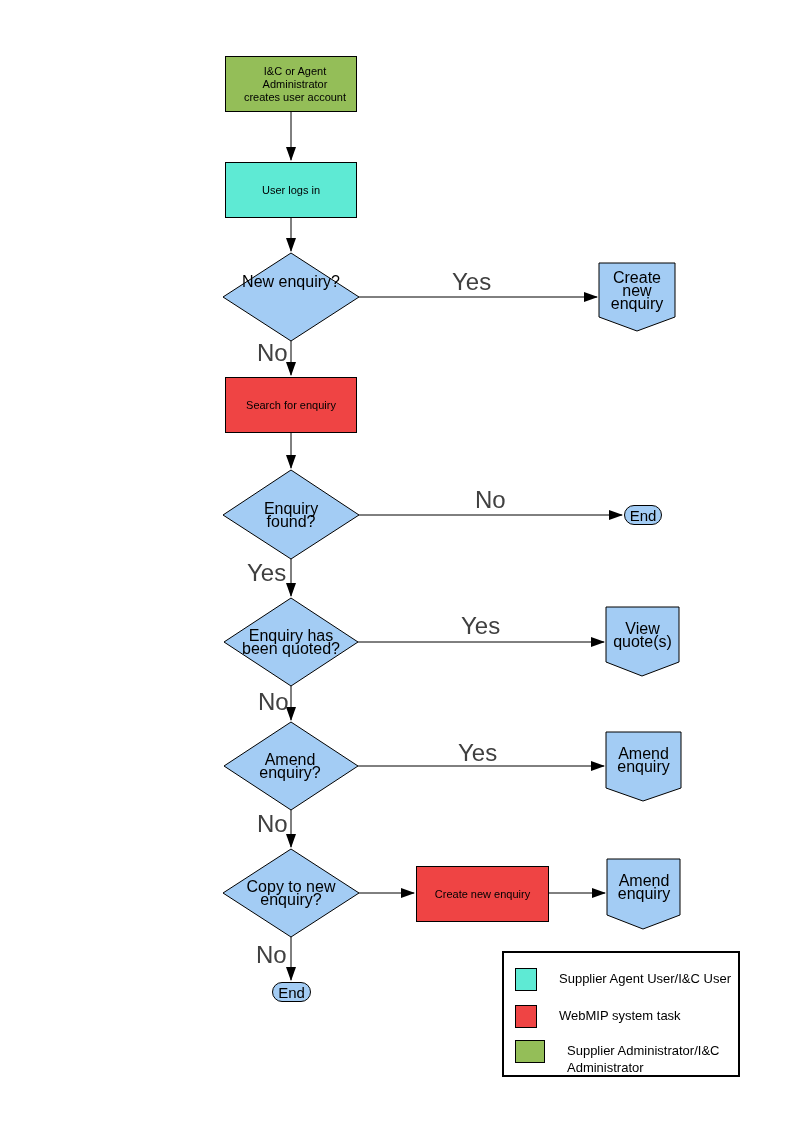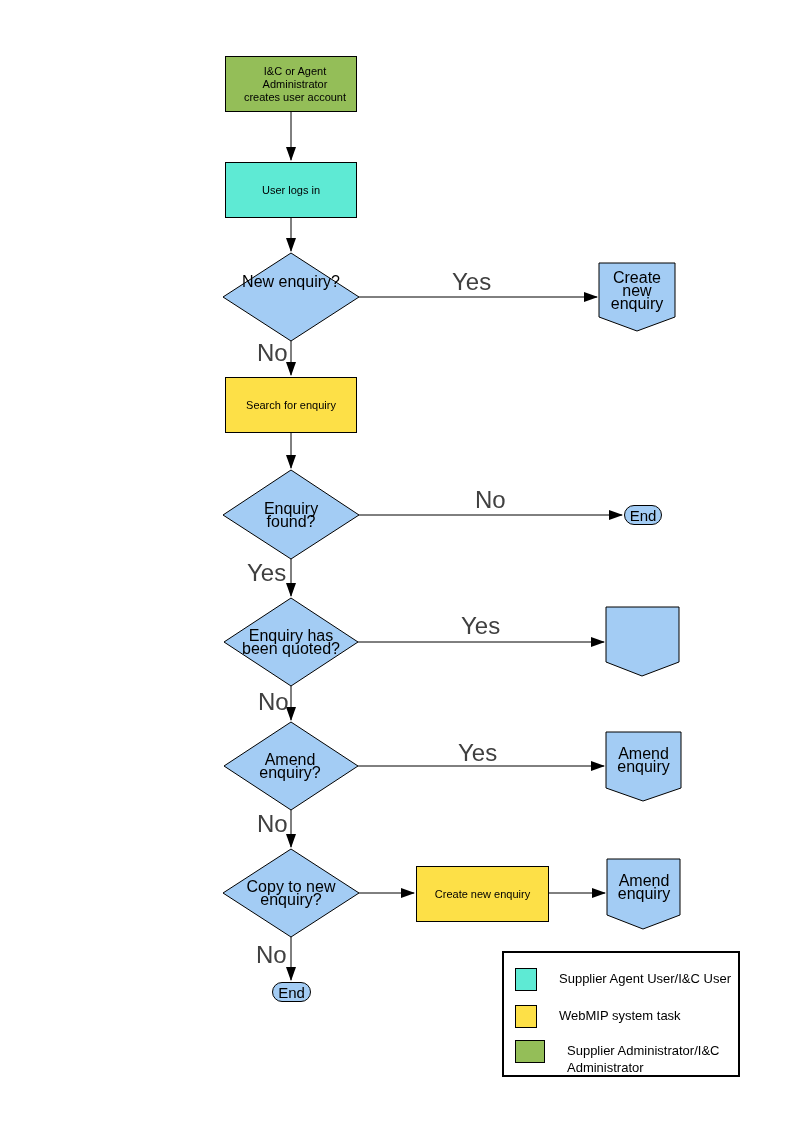--- a/index.html
+++ b/index.html
@@ -18,21 +18,21 @@
     display: flex;
     align-items: center;
     justify-content: center;
     text-align: center;
     font-size: 11px;
     line-height: 13px;
     color: #000000;
     white-space: pre-line;
   }
   .fill-user   { background: #5eead4; }
-  .fill-system { background: #fde047; }
+  .fill-system { background: #ef4444; }
   .fill-admin  { background: #94be58; padding-left: 8px; }
   .shape-label {
     display: flex;
     align-items: center;
     justify-content: center;
     text-align: center;
     font-size: 16px;
     line-height: 13px;
     color: #000000;
     white-space: pre-line;
@@ -127,20 +127,21 @@
 found?</div>
   <div class="abs shape-label" style="left:235px; top:622px; width:112px; height:40px;">Enquiry has
 been quoted?</div>
   <div class="abs shape-label" style="left:234px; top:746px; width:112px; height:40px;">Amend
 enquiry?</div>
   <div class="abs shape-label" style="left:235px; top:873px; width:112px; height:40px;">Copy to new
 enquiry?</div>
 
   <div class="abs shape-label" style="left:599px; top:263px; width:76px; height:54px;">Create new
 enquiry</div>
+  <div class="abs shape-label" style="left:604px; top:607px; width:77px; height:55px;">View quote(s)</div>
   <div class="abs shape-label" style="left:603px; top:732px; width:81px; height:55px;">Amend enquiry</div>
   <div class="abs shape-label" style="left:604px; top:859px; width:80px; height:55px;">Amend enquiry</div>
 
   <div class="abs terminator" style="left:624px; top:505px; width:38px; height:20px;">End</div>
   <div class="abs terminator" style="left:272px; top:982px; width:39px; height:20px;">End</div>
 
   <div class="abs edge-label" style="left:452px; top:269px;">Yes</div>
   <div class="abs edge-label" style="left:257px; top:340px;">No</div>
   <div class="abs edge-label" style="left:475px; top:487px;">No</div>
   <div class="abs edge-label" style="left:247px; top:560px;">Yes</div>

